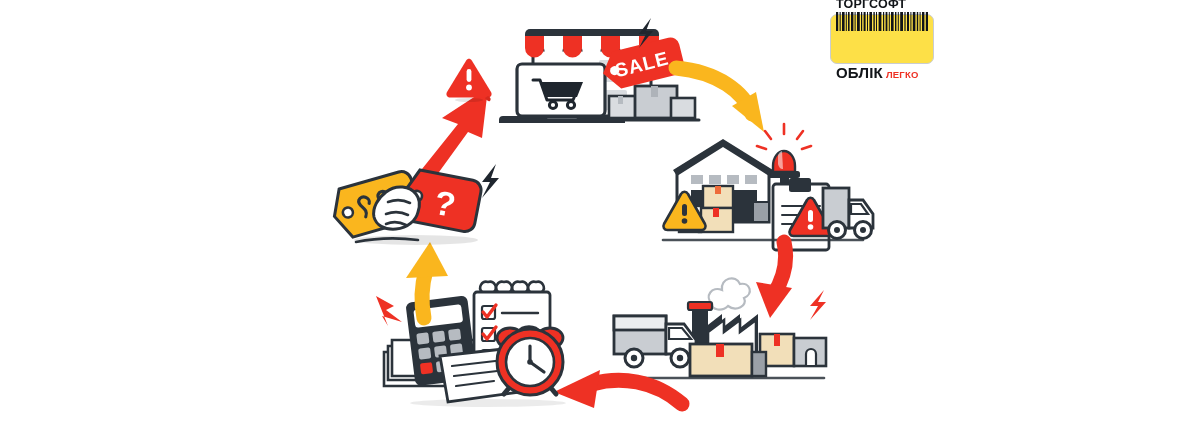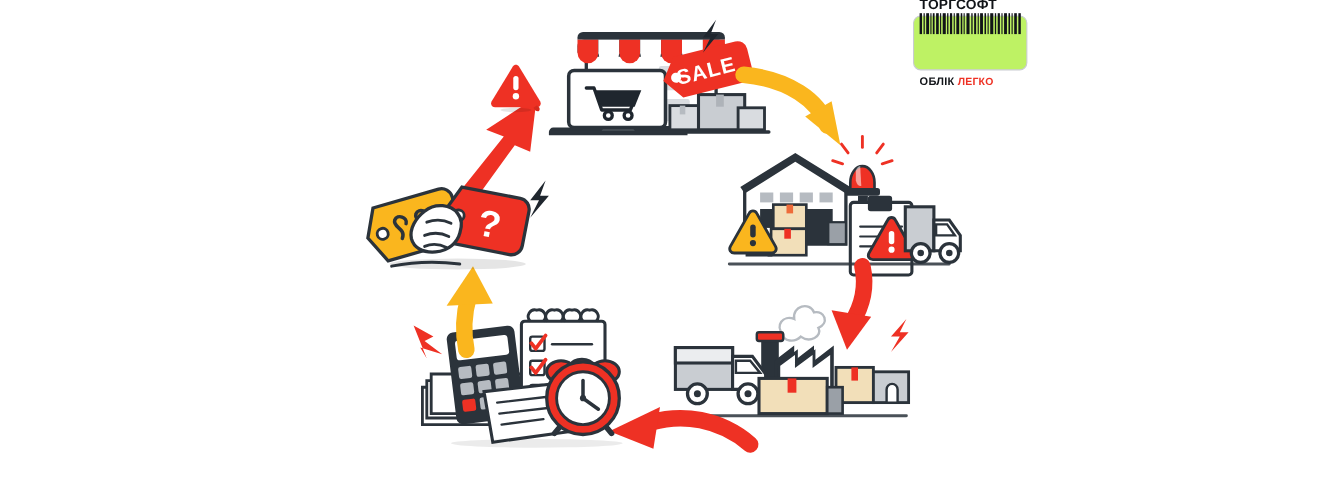--- a/index.html
+++ b/index.html
@@ -4,32 +4,32 @@
 <style>
   html,body{margin:0;padding:0;background:#ffffff;}
   body{font-family:"Liberation Sans",sans-serif;}
   #canvas{position:relative;width:1200px;height:436px;background:#ffffff;overflow:hidden;}
   .node{position:absolute;}
   svg{display:block;overflow:visible;}
 
   
   #logo-badge{
     position:absolute;left:830px;top:14px;width:104px;height:50px;
-    background:#bef264;border:1.5px solid #c9ccd1;border-radius:7px;
+    background:#fde047;border:1.5px solid #c9ccd1;border-radius:7px;
     box-sizing:border-box;display:flex;flex-direction:column;
     justify-content:center;padding:16px 5px;
   }
   #logo-word{
     font-family:"Liberation Sans",sans-serif;font-weight:bold;
     font-size:12.5px;letter-spacing:.2px;color:#111418;line-height:1;
     margin-bottom:1px;
   }
   #logo-barcode{width:92px;height:19px;}
   #logo-sub{display:flex;align-items:baseline;gap:3px;line-height:1;margin-top:1px;}
-  #logo-sub .s1{font-weight:bold;font-size:10px;color:#111418;letter-spacing:.2px;}
+  #logo-sub .s1{font-weight:bold;font-size:15px;color:#111418;letter-spacing:.2px;}
   #logo-sub .s2{font-weight:bold;font-size:9.5px;color:#EE3124;letter-spacing:.2px;margin-top:38px;}
 </style>
 </head>
 <body>
 
 <div id="canvas">
 
   <div class="node" style="left:398px;top:80px;">
     <svg width="110" height="110" viewBox="0 0 110 110">
       <path d="M12 104 L60 44 L44 38 L90 8 L84 58 L70 52 L28 110 Z" fill="#EE3124"></path>

